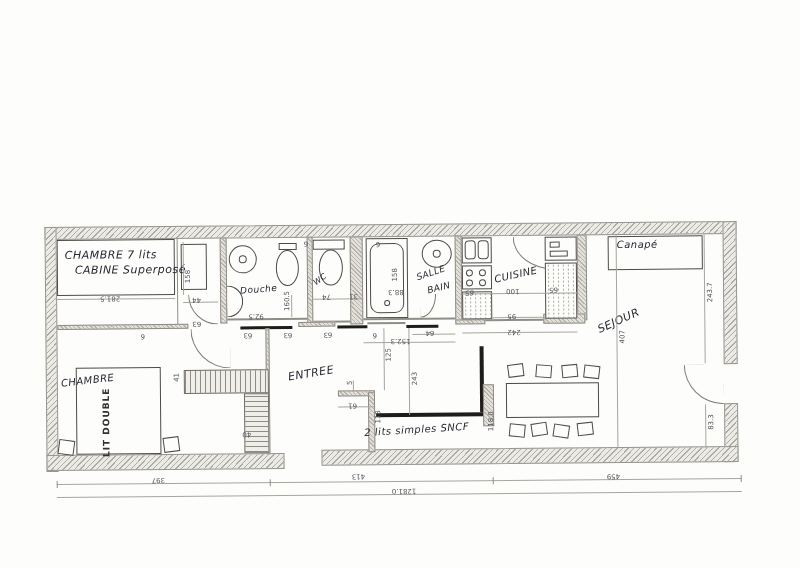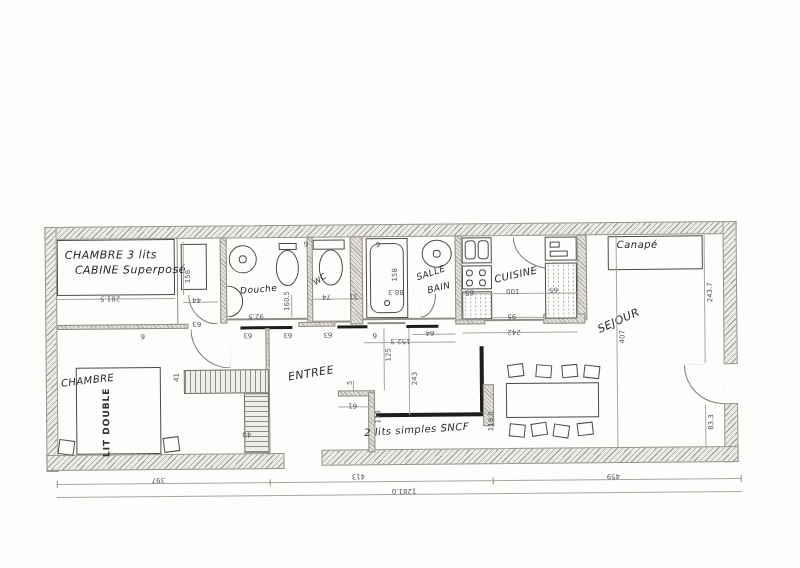--- a/index.html
+++ b/index.html
@@ -71,21 +71,21 @@
   <div class="abs iwall" style="left:455px;top:320px;width:30px;height:5px;"></div>
 
   <div class="abs arc-bl" style="left:188px;top:293px;width:30px;height:30px;"></div>
   <div class="abs arc-bl" style="left:190px;top:327px;width:40px;height:40px;"></div>
   <div class="abs arc-bl" style="left:513px;top:238px;width:42px;height:33px;"></div>
   <div class="abs arc-br" style="left:420px;top:294px;width:16px;height:24px;"></div>
   <div class="abs arc-bl" style="left:683px;top:367px;width:40px;height:40px;"></div>
 
   <div class="abs box" style="left:57px;top:237px;width:118px;height:56px;"></div>
   <div class="abs box" style="left:181px;top:242px;width:26px;height:46px;"></div>
-  <div class="abs hand" style="left:65px;top:246px;font-size:11px;">CHAMBRE 3 lits</div>
+  <div class="abs hand" style="left:65px;top:246px;font-size:11px;">CHAMBRE 7 lits</div>
   <div class="abs hand" style="left:75px;top:261px;font-size:11px;">CABINE Superposé</div>
 
   <div class="abs ell" style="left:229px;top:244px;width:28px;height:28px;"></div>
   <div class="abs ell" style="left:239px;top:254px;width:8px;height:8px;"></div>
   <div class="abs box" style="left:279px;top:242px;width:18px;height:7px;"></div>
   <div class="abs ell" style="left:276px;top:249px;width:23px;height:36px;"></div>
   <div class="abs" style="left:227px;top:284px;width:16px;height:32px;border:1.5px solid #3e3d39;border-left:none;border-radius:0 100% 100% 0 / 0 50% 50% 0;box-sizing:border-box;"></div>
   <div class="abs hand" style="left:240px;top:283px;font-size:9px;transform:rotate(-4deg);">Douche</div>
 
   <div class="abs box" style="left:313px;top:239px;width:32px;height:10px;"></div>

